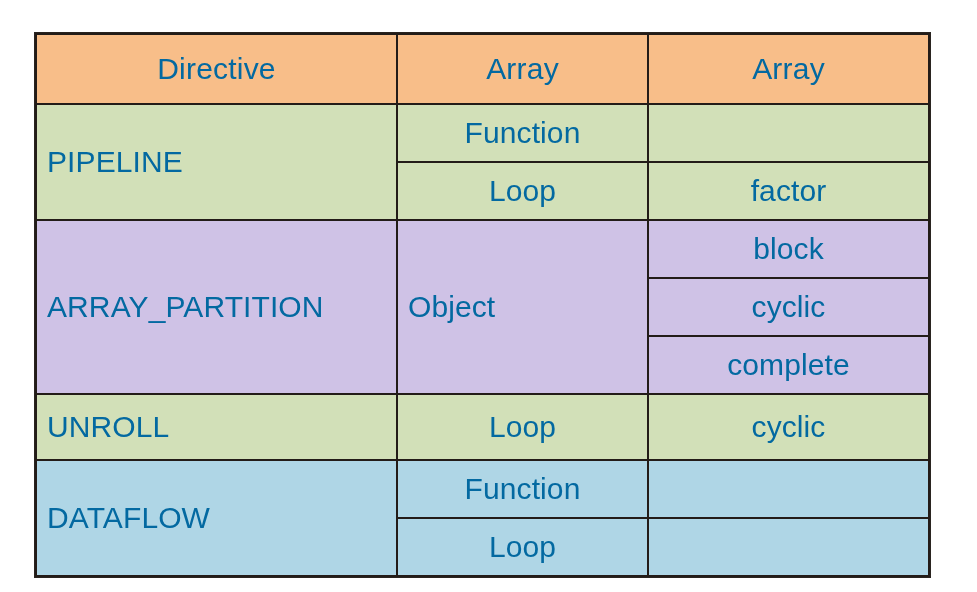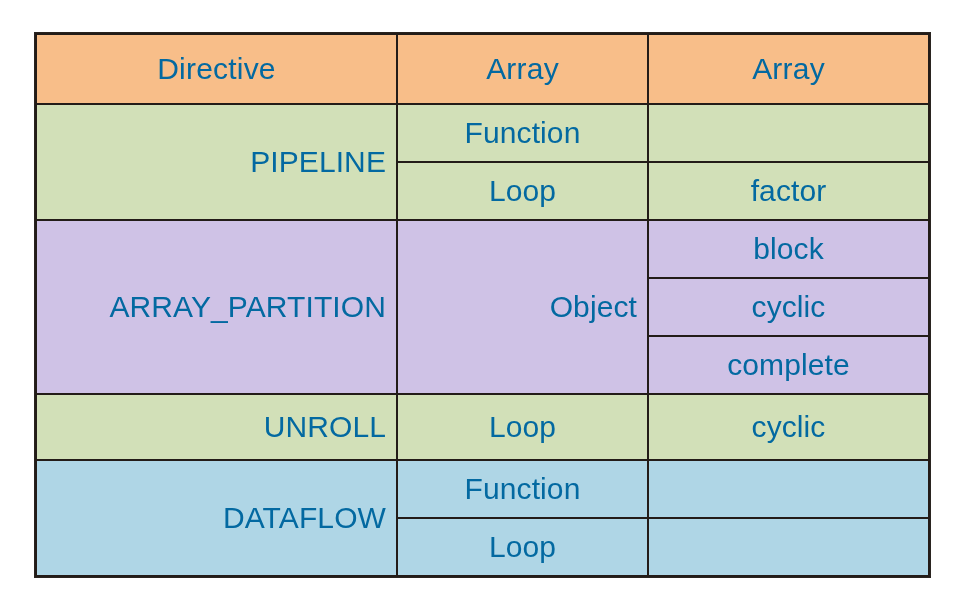--- a/index.html
+++ b/index.html
@@ -77,21 +77,21 @@
   .r-pipeline-loop { height: 58px; }
   .r-ap-block      { height: 58px; }
   .r-ap-cyclic     { height: 58px; }
   .r-ap-complete   { height: 58px; }
   .r-unroll        { height: 66px; }
   .r-df-fn         { height: 58px; }
   .r-df-loop       { height: 58px; }
 
   .merged-directive,
   .merged-object {
-    text-align: right;
+    text-align: left;
   }
 </style>
 </head>
 <body>
 
 <div id="table-wrap">
   <table class="directive-table">
     <colgroup>
       <col class="col-directive">
       <col class="col-object">

